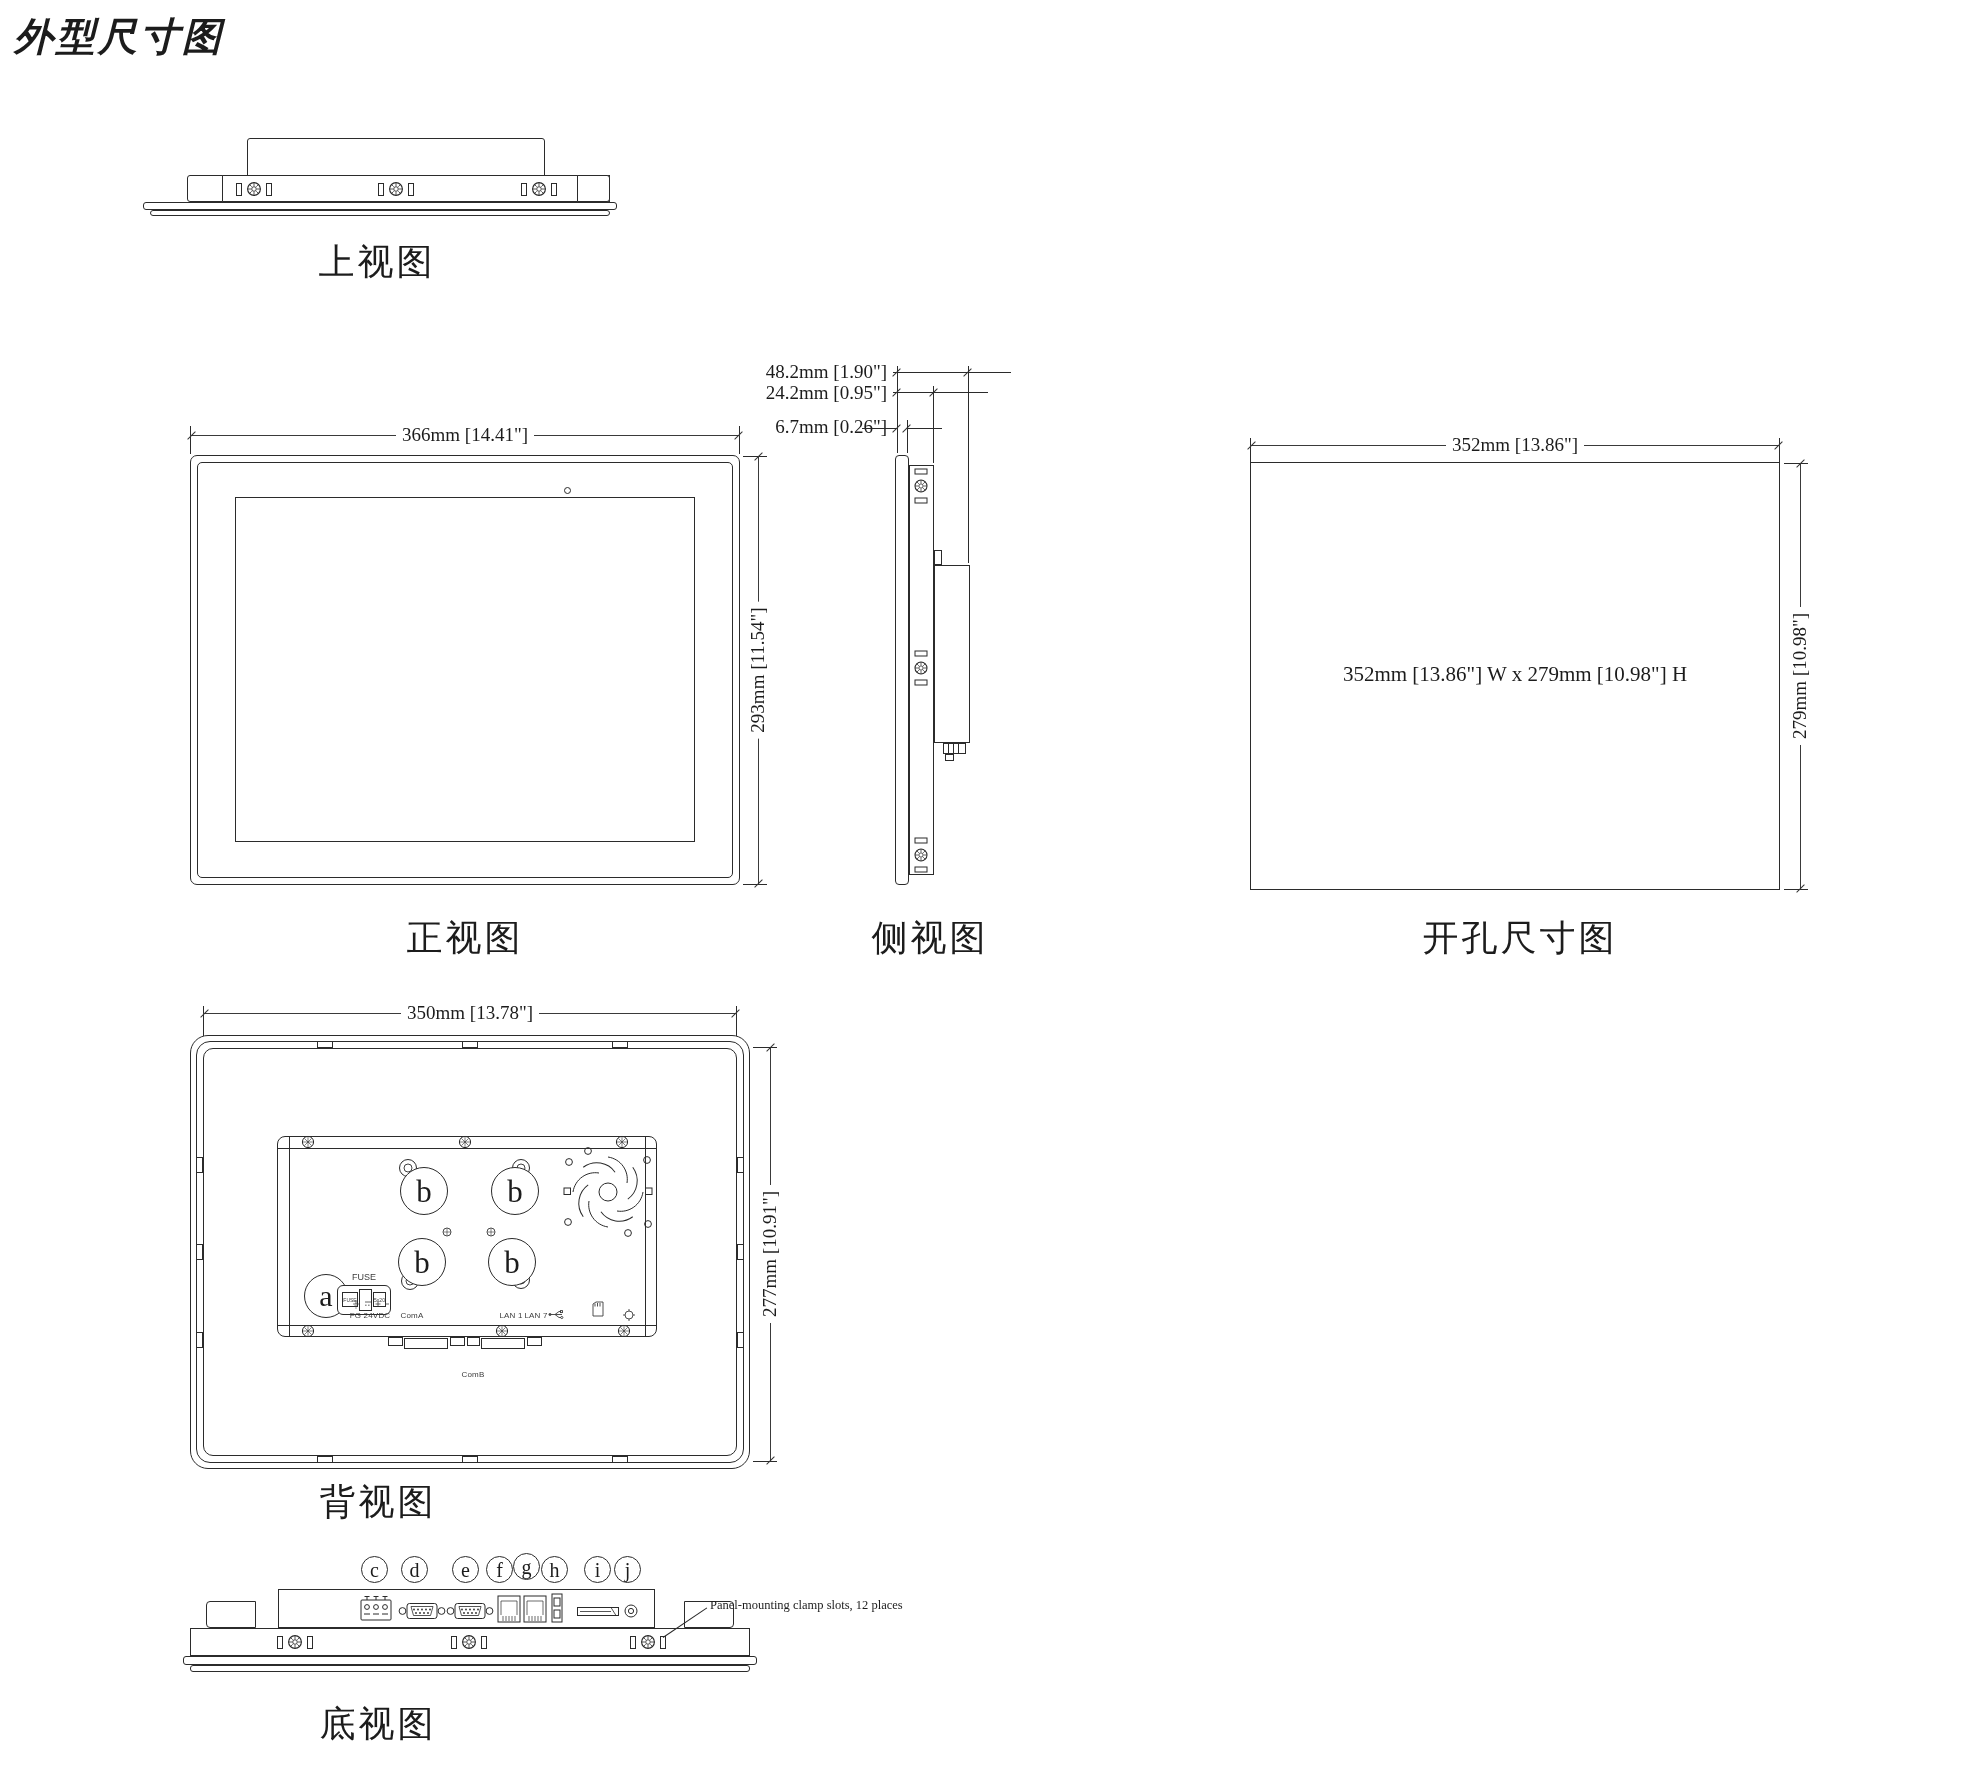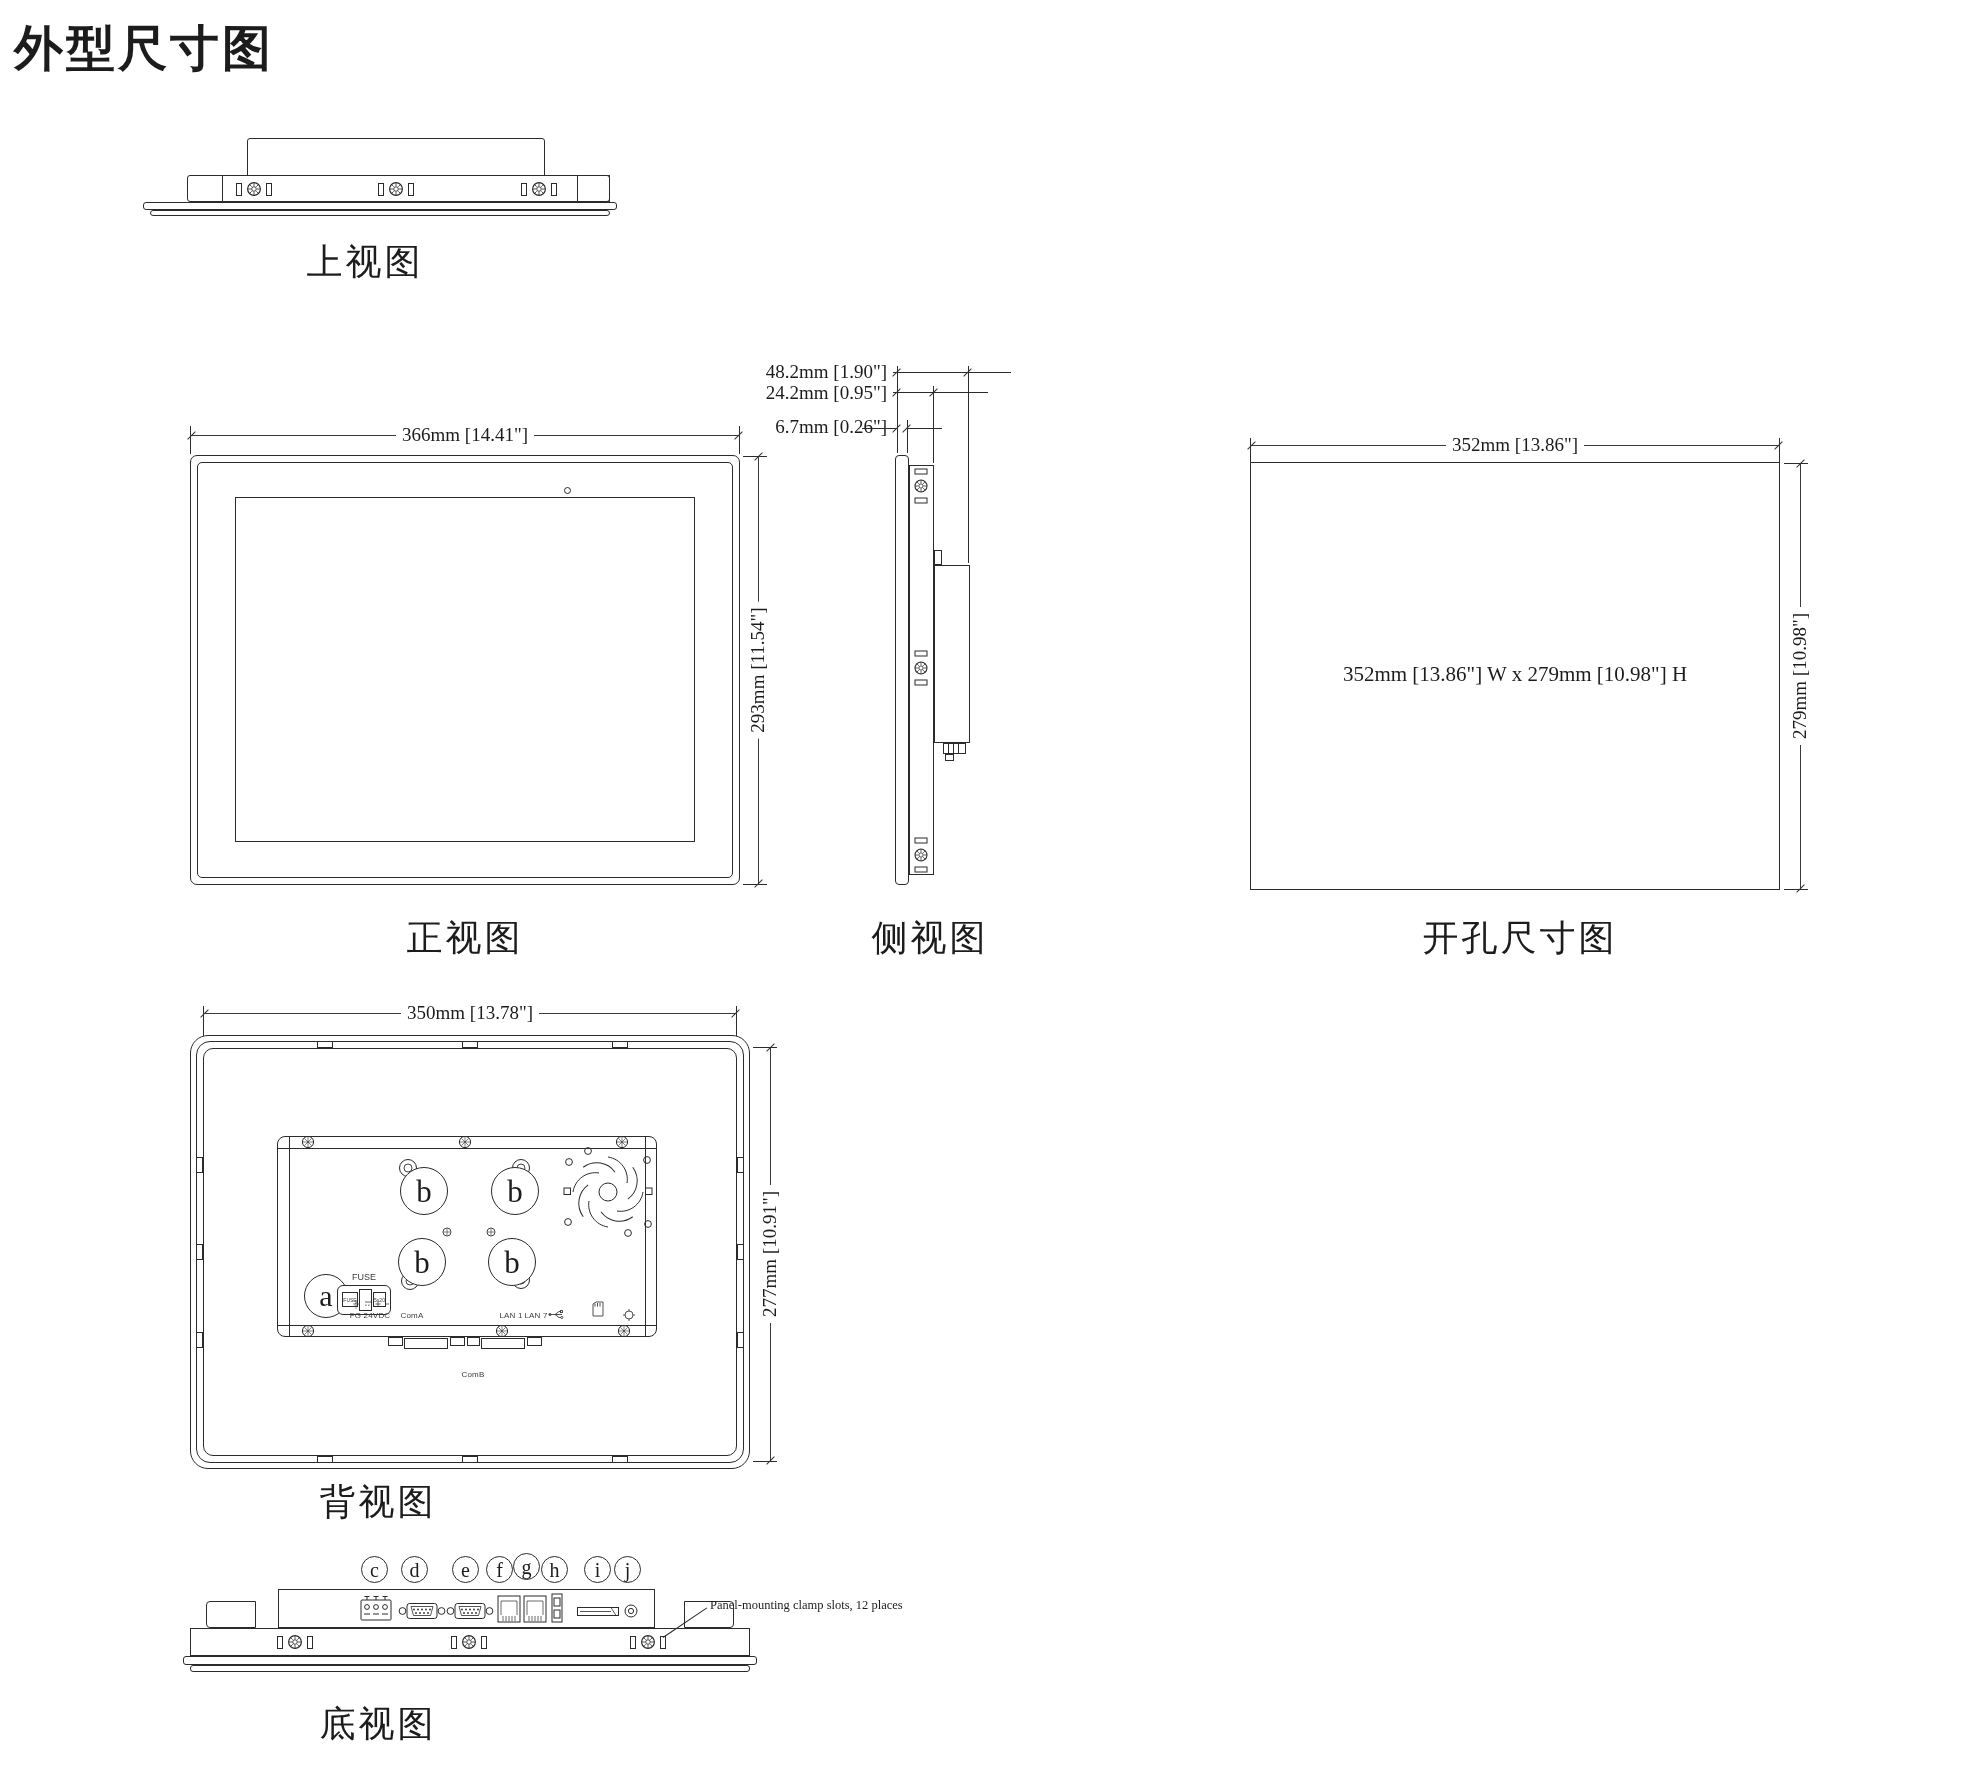--- a/index.html
+++ b/index.html
@@ -19,21 +19,21 @@
   .lab{position:relative;background:#fff;padding:0 6px;font-size:19px;white-space:nowrap;z-index:2}
   .dimv .lab{transform:rotate(-90deg);padding:2px 6px}
   .dimh .tk{position:absolute;width:11px;height:0;border-top:1.3px solid #333;top:50%}
   .dimh .tk.l{left:-4px;transform:rotate(-45deg)}
   .dimh .tk.r{right:-4px;transform:rotate(-45deg)}
   .dimv .tk{position:absolute;width:11px;height:0;border-top:1.3px solid #333;left:50%;margin-left:-5px}
   .dimv .tk.t{top:0;transform:rotate(-45deg)}
   .dimv .tk.b{bottom:0;transform:rotate(-45deg)}
   .dtxt{position:absolute;font-size:19px;white-space:nowrap}
   .vlabel{position:absolute;font-size:36px;letter-spacing:3px;text-align:center;white-space:nowrap}
-  .title{position:absolute;left:14px;top:16px;font-size:49px;font-weight:bold;letter-spacing:3px}
+  .title{position:absolute;left:14px;top:10px;font-size:39px;font-weight:bold;font-style:italic;letter-spacing:3px}
   .co{position:absolute;border:1px solid #2b2b2b;border-radius:50%;background:#fff;
       display:flex;align-items:center;justify-content:center;line-height:1}
   .co.big{width:48px;height:48px;font-size:31px}
   .co.mid{width:44px;height:44px;font-size:30px}
   .co.sm{width:27px;height:27px;font-size:20px}
   .clamp{position:absolute;display:flex;align-items:center;gap:4px;transform:translate(-50%,-50%)}
   .clamp.v{flex-direction:column}
   .cend{width:6px;height:13px;border:1px solid #2b2b2b;background:#fff}
   .clamp.v .cend{width:13px;height:6px}
   .icon{position:absolute}
@@ -80,21 +80,21 @@
     </div>
     <div class="clamp" style="left:539px;top:189px">
       <span class="cend"></span>
       <svg width="16" height="16" viewBox="0 0 14 14">
           <circle cx="7" cy="7" r="5.6" fill="none" stroke="#2b2b2b" stroke-width="1"></circle>
           <circle cx="7" cy="7" r="2" fill="none" stroke="#2b2b2b" stroke-width=".8"></circle>
           <path d="M7 1.4v3M7 9.6v3M1.4 7h3M9.6 7h3M3 3l2 2M9 9l2 2M11 3L9 5M5 9l-2 2" stroke="#2b2b2b" stroke-width=".7"></path>
         </svg>
       <span class="cend"></span>
     </div>
-    <div class="vlabel" style="left:285px;top:238px;width:160px">上视图</div>
+    <div class="vlabel" style="left:297px;top:238px;width:160px">上视图</div>
   </div>
 
   <div class="grp">
     <div class="rect r2" style="left:190px;top:455px;width:550px;height:430px;border-radius:7px"></div>
     <div class="rect" style="left:197px;top:462px;width:536px;height:416px;border-radius:5px"></div>
     <div class="rect" style="left:235px;top:497px;width:460px;height:345px"></div>
     <div class="led" style="left:564px;top:487px"></div>
 
     <div class="vl" style="left:190px;top:426px;height:28px"></div>
     <div class="vl" style="left:739px;top:426px;height:28px"></div>

